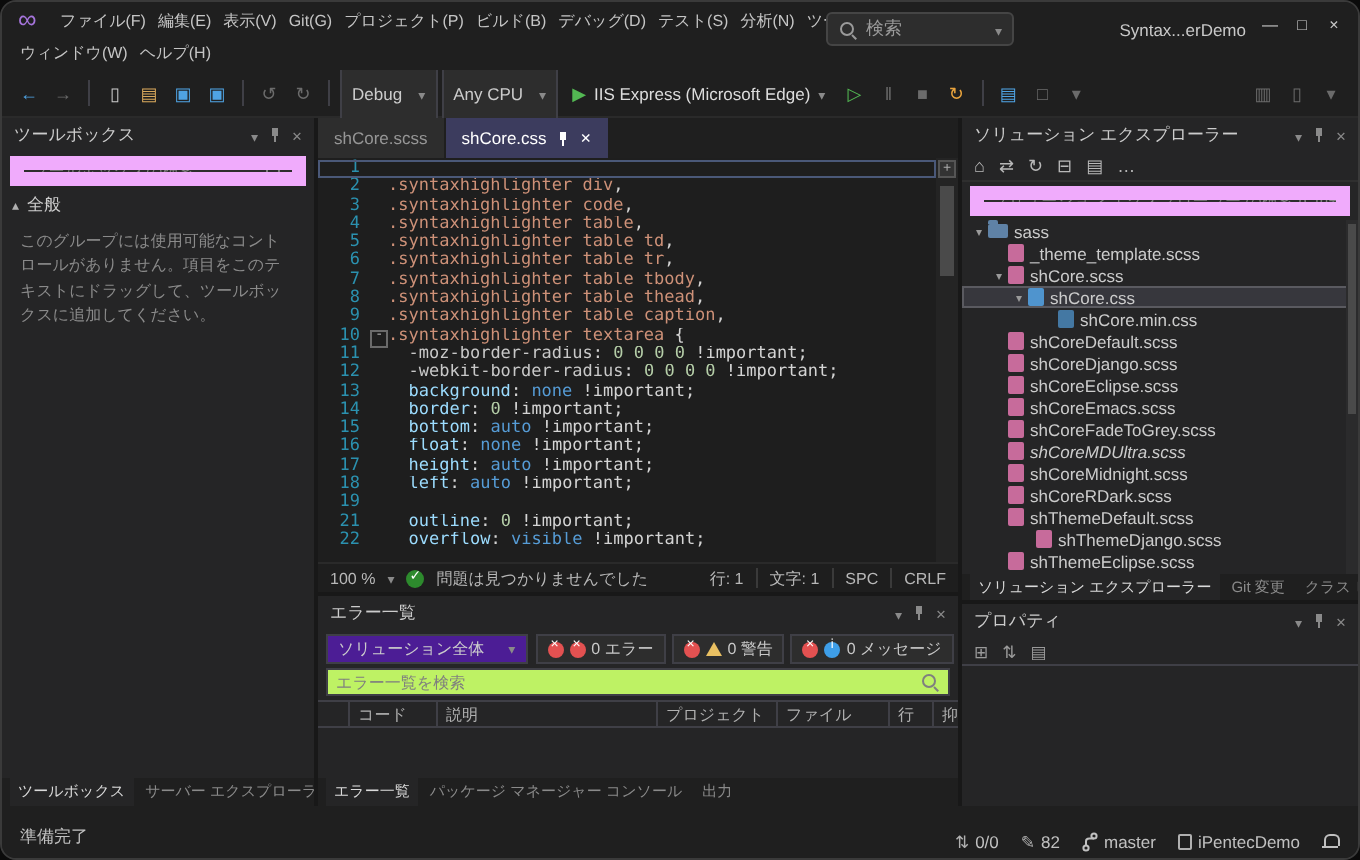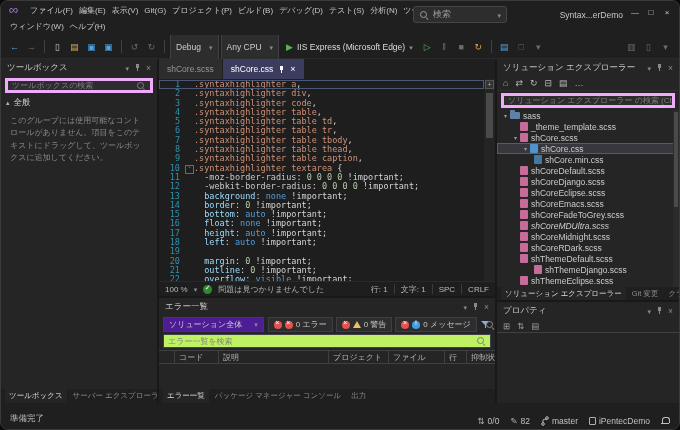--- a/index.html
+++ b/index.html
@@ -24,25 +24,25 @@
 .tb-combo{display:flex;align-items:center;height:34px;border:1px solid #3F3F46;background:#2D2D2D;border-radius:2px;padding:0 5px;gap:8px;color:#CCC;font-size:8.5px;flex:none;white-space:nowrap}
 .tb-run{display:flex;align-items:center;gap:4px;height:17px;padding:0 5px;color:#DCDCDC;font-size:8.5px;flex:none;white-space:nowrap}
 .tb-run .play{color:#53B853;font-size:9px}
 .chev::after{content:"▾";color:#8a8a8a;font-size:7px}
 .c-blue{color:#4FA3E3}.c-dim{color:#6B6B6B}.c-light{color:#C8C8C8}.c-green{color:#53B853}.c-gold{color:#D8A85C}.c-orange{color:#E8A33D}
 
 .main{flex:1;display:flex;gap:2px;background:#181818;margin-bottom:10px;min-height:0}
 .col{display:flex;flex-direction:column;min-height:0}
 .left-col{width:156px;flex:none}
 .center-col{flex:1;min-width:0}
-.right-col{width:182px;flex:none}
+.right-col{width:198px;flex:none}
 .panel{background:#252526;display:flex;flex-direction:column;min-height:0}
 .panel-header{height:17px;flex:none;display:flex;align-items:center;padding:0 6px;color:#CCCCCC;font-size:8.5px;white-space:nowrap;overflow:hidden}
 .ph-icons{margin-left:auto;display:flex;align-items:center;gap:5px;color:#8a8a8a;flex:none}
-.search-row{height:15px;flex:none;margin:2px 4px;background:#2D2D2D;border:3px solid #f0abfc;display:flex;align-items:center;gap:3px;padding:0 4px;color:#7F7F7F;font-size:8px;white-space:nowrap;overflow:hidden}
+.search-row{height:15px;flex:none;margin:2px 4px;background:#2D2D2D;border:7px solid #f0abfc;display:flex;align-items:center;gap:3px;padding:0 4px;color:#7F7F7F;font-size:8px;white-space:nowrap;overflow:hidden}
 .search-row .mag{margin-left:auto;flex:none}
 
 .mag{display:inline-block;width:10px;height:10px;position:relative;flex:none}
 .mag::before{content:"";position:absolute;left:1px;top:1px;width:5px;height:5px;border:1px solid currentColor;border-radius:50%}
 .mag::after{content:"";position:absolute;left:7px;top:7px;width:3px;height:1px;background:currentColor;transform:rotate(45deg);transform-origin:left center}
 .pin{display:inline-block;width:7px;height:9px;position:relative}
 .pin::before{content:"";position:absolute;left:2px;top:1px;width:3px;height:4px;background:currentColor}
 .pin::after{content:"";position:absolute;left:3px;top:5px;width:1px;height:3px;background:currentColor}
 .funnel{display:inline-block;width:9px;height:10px;position:relative}
 .funnel::before{content:"";position:absolute;top:1px;left:0;border-left:4.5px solid transparent;border-right:4.5px solid transparent;border-top:4px solid #7FB2E5}
@@ -302,40 +302,39 @@
 
             <div class="doc-tab active">
               <span>shCore.css</span>
               <span class="pin"></span>
               <span class="tab-close"></span>
             </div>
 
         </div>
         <div class="code-wrap">
           <div class="code-lines">
-              <div class="code-line current"><span class="ln">1</span><span class="fold"></span><span class="code-text"><span class="tk-sel">.syntaxhighlighter a</span><span class="tk-pun">,</span></span></div>
+              <div class="code-line current"><span class="ln">1</span><span class="fold"></span></div>
               <div class="code-line"><span class="ln">2</span><span class="fold"></span><span class="code-text"><span class="tk-sel">.syntaxhighlighter div</span><span class="tk-pun">,</span></span></div>
               <div class="code-line"><span class="ln">3</span><span class="fold"></span><span class="code-text"><span class="tk-sel">.syntaxhighlighter code</span><span class="tk-pun">,</span></span></div>
               <div class="code-line"><span class="ln">4</span><span class="fold"></span><span class="code-text"><span class="tk-sel">.syntaxhighlighter table</span><span class="tk-pun">,</span></span></div>
               <div class="code-line"><span class="ln">5</span><span class="fold"></span><span class="code-text"><span class="tk-sel">.syntaxhighlighter table td</span><span class="tk-pun">,</span></span></div>
               <div class="code-line"><span class="ln">6</span><span class="fold"></span><span class="code-text"><span class="tk-sel">.syntaxhighlighter table tr</span><span class="tk-pun">,</span></span></div>
               <div class="code-line"><span class="ln">7</span><span class="fold"></span><span class="code-text"><span class="tk-sel">.syntaxhighlighter table tbody</span><span class="tk-pun">,</span></span></div>
               <div class="code-line"><span class="ln">8</span><span class="fold"></span><span class="code-text"><span class="tk-sel">.syntaxhighlighter table thead</span><span class="tk-pun">,</span></span></div>
               <div class="code-line"><span class="ln">9</span><span class="fold"></span><span class="code-text"><span class="tk-sel">.syntaxhighlighter table caption</span><span class="tk-pun">,</span></span></div>
               <div class="code-line"><span class="ln">10</span><span class="fold fold-box"></span><span class="code-text"><span class="tk-sel">.syntaxhighlighter textarea</span><span class="tk-pun"> {</span></span></div>
               <div class="code-line"><span class="ln">11</span><span class="fold"></span><span class="code-text"><span class="tk-pun">  </span><span class="tk-propv">-moz-border-radius</span><span class="tk-pun">: </span><span class="tk-num">0 0 0 0</span><span class="tk-pun"> </span><span class="tk-bang">!important</span><span class="tk-pun">;</span></span></div>
               <div class="code-line"><span class="ln">12</span><span class="fold"></span><span class="code-text"><span class="tk-pun">  </span><span class="tk-propv">-webkit-border-radius</span><span class="tk-pun">: </span><span class="tk-num">0 0 0 0</span><span class="tk-pun"> </span><span class="tk-bang">!important</span><span class="tk-pun">;</span></span></div>
               <div class="code-line"><span class="ln">13</span><span class="fold"></span><span class="code-text"><span class="tk-pun">  </span><span class="tk-prop">background</span><span class="tk-pun">: </span><span class="tk-kw">none</span><span class="tk-pun"> </span><span class="tk-bang">!important</span><span class="tk-pun">;</span></span></div>
               <div class="code-line"><span class="ln">14</span><span class="fold"></span><span class="code-text"><span class="tk-pun">  </span><span class="tk-prop">border</span><span class="tk-pun">: </span><span class="tk-num">0</span><span class="tk-pun"> </span><span class="tk-bang">!important</span><span class="tk-pun">;</span></span></div>
               <div class="code-line"><span class="ln">15</span><span class="fold"></span><span class="code-text"><span class="tk-pun">  </span><span class="tk-prop">bottom</span><span class="tk-pun">: </span><span class="tk-kw">auto</span><span class="tk-pun"> </span><span class="tk-bang">!important</span><span class="tk-pun">;</span></span></div>
               <div class="code-line"><span class="ln">16</span><span class="fold"></span><span class="code-text"><span class="tk-pun">  </span><span class="tk-prop">float</span><span class="tk-pun">: </span><span class="tk-kw">none</span><span class="tk-pun"> </span><span class="tk-bang">!important</span><span class="tk-pun">;</span></span></div>
               <div class="code-line"><span class="ln">17</span><span class="fold"></span><span class="code-text"><span class="tk-pun">  </span><span class="tk-prop">height</span><span class="tk-pun">: </span><span class="tk-kw">auto</span><span class="tk-pun"> </span><span class="tk-bang">!important</span><span class="tk-pun">;</span></span></div>
               <div class="code-line"><span class="ln">18</span><span class="fold"></span><span class="code-text"><span class="tk-pun">  </span><span class="tk-prop">left</span><span class="tk-pun">: </span><span class="tk-kw">auto</span><span class="tk-pun"> </span><span class="tk-bang">!important</span><span class="tk-pun">;</span></span></div>
               <div class="code-line"><span class="ln">19</span><span class="fold"></span></div>
-              <div class="code-line"><span class="ln">20</span><span class="fold"></span><span class="code-text"><span class="tk-pun">  </span><span class="tk-prop">margin</span><span class="tk-pun">: </span><span class="tk-num">0</span><span class="tk-pun"> </span><span class="tk-bang">!important</span><span class="tk-pun">;</span></span></div>
               <div class="code-line"><span class="ln">21</span><span class="fold"></span><span class="code-text"><span class="tk-pun">  </span><span class="tk-prop">outline</span><span class="tk-pun">: </span><span class="tk-num">0</span><span class="tk-pun"> </span><span class="tk-bang">!important</span><span class="tk-pun">;</span></span></div>
               <div class="code-line"><span class="ln">22</span><span class="fold"></span><span class="code-text"><span class="tk-pun">  </span><span class="tk-prop">overflow</span><span class="tk-pun">: </span><span class="tk-kw">visible</span><span class="tk-pun"> </span><span class="tk-bang">!important</span><span class="tk-pun">;</span></span></div>
             </div>
           <div class="v-scroll">
             <span class="split-box">+</span>
             <span class="v-thumb"></span>
           </div>
         </div>
         <div class="editor-status">
           <span>100 %</span>
@@ -459,21 +458,21 @@
                 <span class="fico scss"></span>
                 <span>shCore.scss</span>
               </div>
 
               <div class="tree-row selected" style="padding-left: 24px;">
                 <span class="twisty">▾</span>
                 <span class="fico css"></span>
                 <span>shCore.css</span>
               </div>
 
-              <div class="tree-row" style="padding-left: 28px;">
+              <div class="tree-row" style="padding-left: 39px;">
                 <span class="twisty"></span>
                 <span class="fico cssmin"></span>
                 <span>shCore.min.css</span>
               </div>
 
               <div class="tree-row" style="padding-left: 14px;">
                 <span class="twisty"></span>
                 <span class="fico scss"></span>
                 <span>shCoreDefault.scss</span>
               </div>

